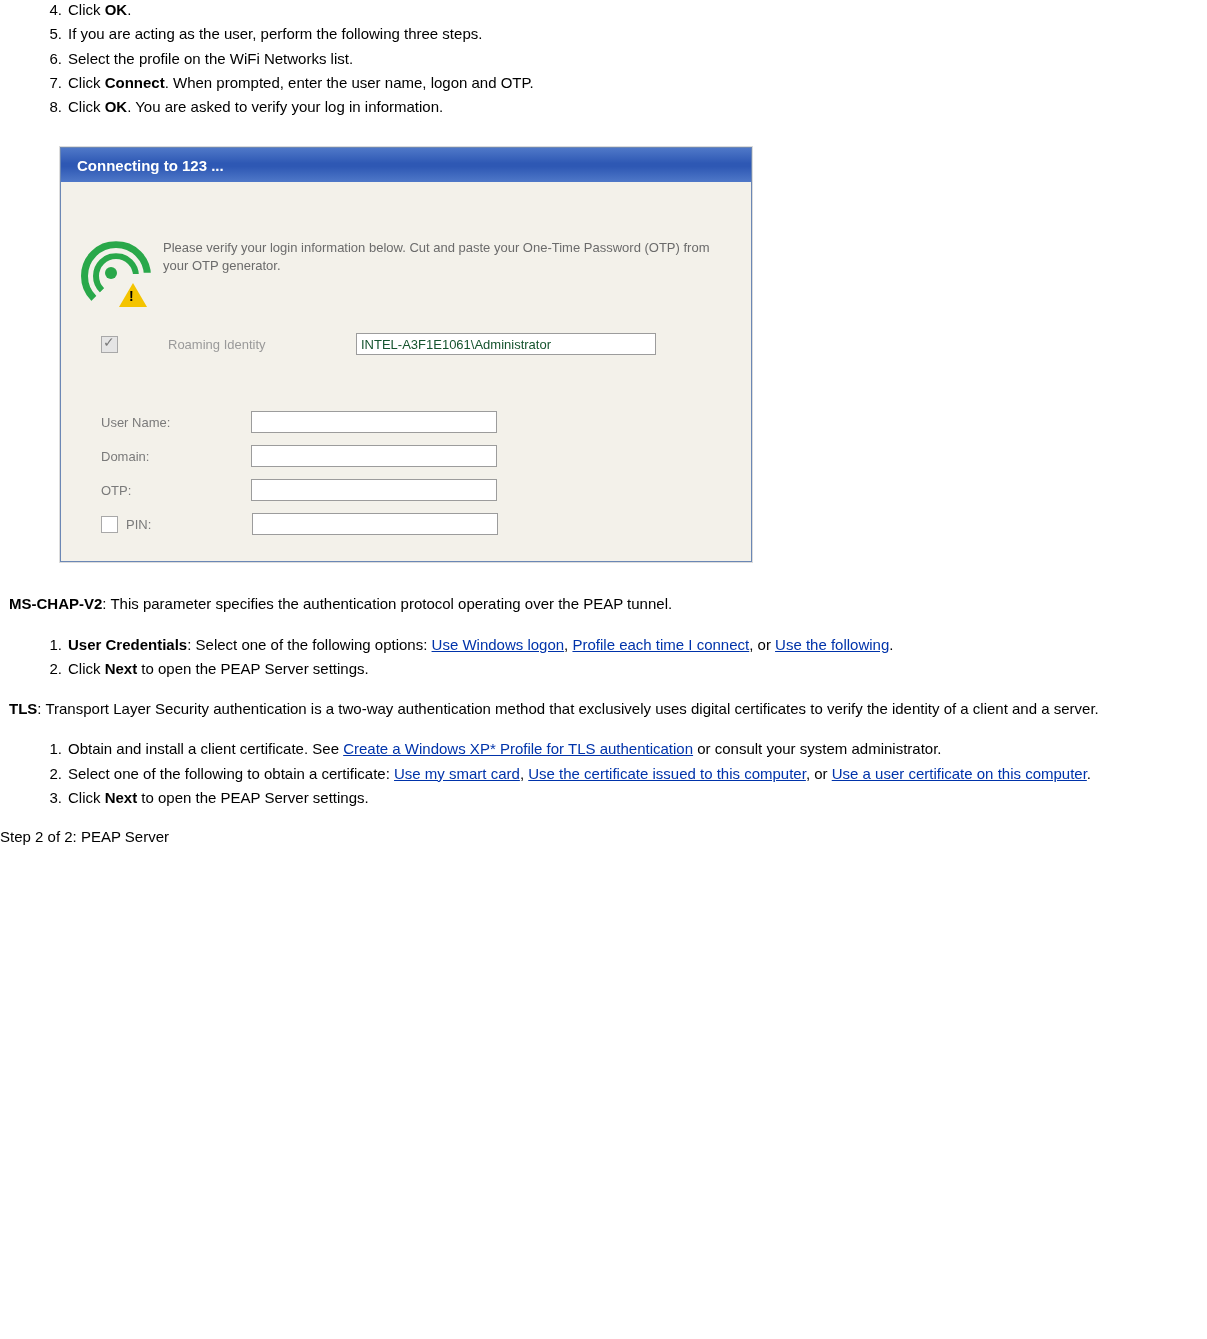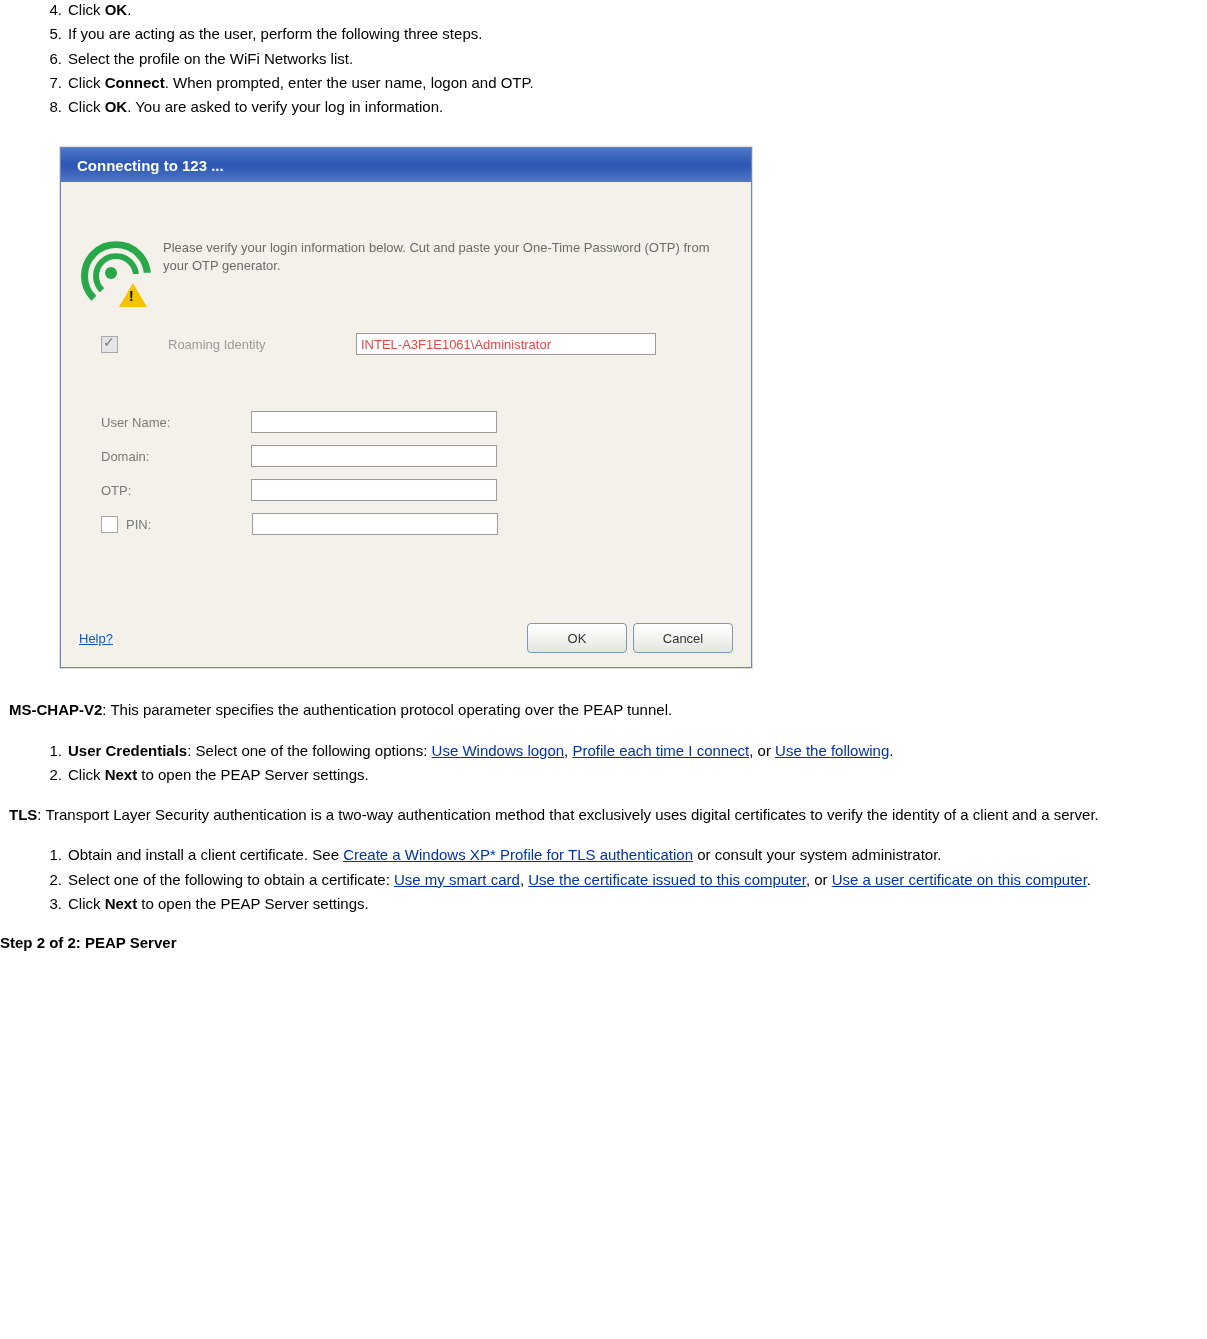--- a/index.html
+++ b/index.html
@@ -36,21 +36,21 @@
   a.doc-link {
     color: #0033aa;
     text-decoration: underline;
   }
   .para {
     margin: 0 0 20px 0;
     padding: 0 6px 0 9px;
     line-height: 1.35;
   }
   .heading {
-    font-weight: bold;
+    font-weight: normal;
     margin: 10px 0 8px 0;
   }
 
   
   .figure-wrap {
     margin: 30px 0 32px 60px;
   }
   .dialog {
     width: 690px;
     border: 1px solid #6b87b5;
@@ -172,21 +172,21 @@
     width: 300px;
     height: 22px;
     border: 1px solid #9c9c9c;
     background: #fff;
     font-family: Tahoma, sans-serif;
     font-size: 13px;
     padding: 0 4px;
     box-sizing: border-box;
   }
   .txt-input.short { width: 246px; }
-  .txt-input[readonly] { color: #ef4444; }
+  .txt-input[readonly] { color: #14532d; }
   .pin-row .chk { margin-right: 8px; }
   .dlg-footer {
     display: flex;
     align-items: center;
     margin-top: 88px;
   }
   .help-link {
     color: #1455c6;
     text-decoration: underline;
     font-size: 13px;
@@ -268,25 +268,20 @@
             <div class="form-label">OTP:</div>
             <input class="txt-input short" style="">
           </div>
           <div class="form-row pin-row">
             <div class="chk unchecked"></div>
             <div class="form-label" style="width:126px">PIN:</div>
             <input class="txt-input short" style="">
           </div>
         </div>
 
-        <div class="dlg-footer">
-          <a href="#" class="help-link">Help?</a>
-          <button class="win-btn">OK</button>
-          <button class="win-btn">Cancel</button>
-        </div>
       </div>
     </div>
   </div>
 
   <div class="para">
     <span class="bold">MS-CHAP-V2</span><span>: This parameter specifies the authentication protocol operating over the PEAP tunnel.</span>
   </div>
 
   <ol class="steps">
     <li>

